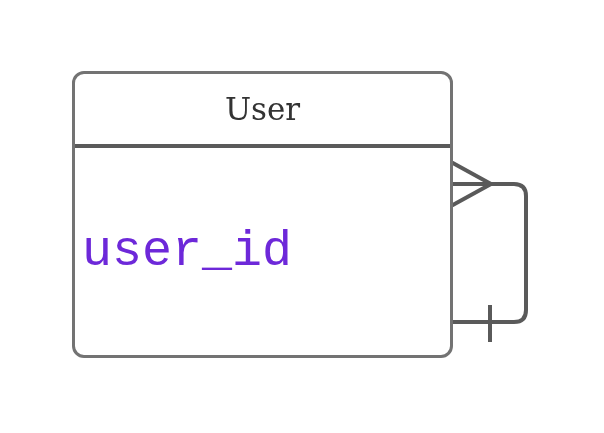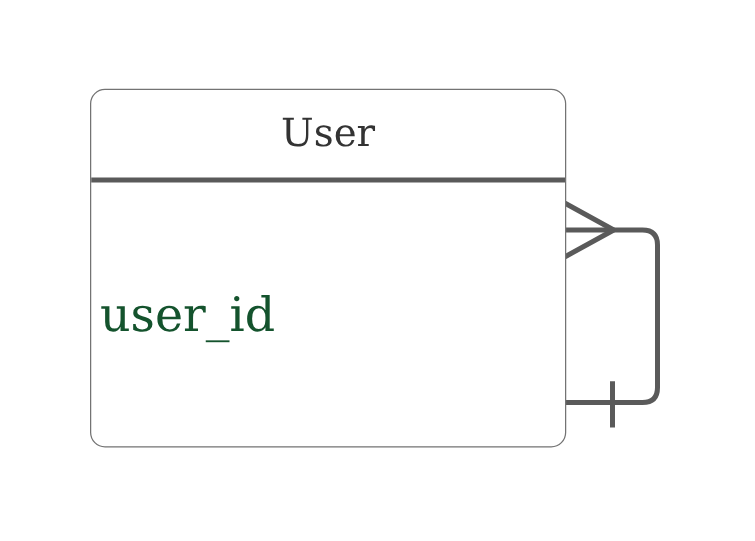--- a/index.html
+++ b/index.html
@@ -27,21 +27,21 @@
     stroke-linecap: butt;
     stroke-linejoin: miter;
   }
   .entity {
     position: absolute;
     left: 72px;
     top: 71px;
     width: 381px;
     height: 287px;
     box-sizing: border-box;
-    border: 1px solid #737373;
+    border: 3px solid #737373;
     border-radius: 12px;
     background: #ffffff;
     display: flex;
     flex-direction: column;
   }
   .entity-header {
     flex: 0 0 70px;
     height: 70px;
     border-bottom: 4px solid #5a5a5a;
     display: flex;
@@ -53,22 +53,23 @@
   .entity-body {
     flex: 1 1 auto;
     display: flex;
     flex-direction: column;
   }
   .attr-row {
     flex: 1 1 0;
     display: flex;
     align-items: center;
     padding-left: 7px;
-    font-size: 38px;
-    color: #14532d;
+    font-size: 50px;
+    color: #6d28d9;
+    font-family: Liberation Mono, monospace;
   }
 </style>
 </head>
 <body>
 
 <div class="canvas">
 
   <svg class="rel-svg" width="604" height="433" viewBox="0 0 604 433">
     <path class="rel" d="M 451 184 H 514 Q 526 184 526 196 V 310 Q 526 322 514 322 H 451" stroke="#5a5a5a"></path>
     <path class="rel" d="M 451 162 L 491 184 M 451 206 L 491 184" stroke="#5a5a5a"></path>

